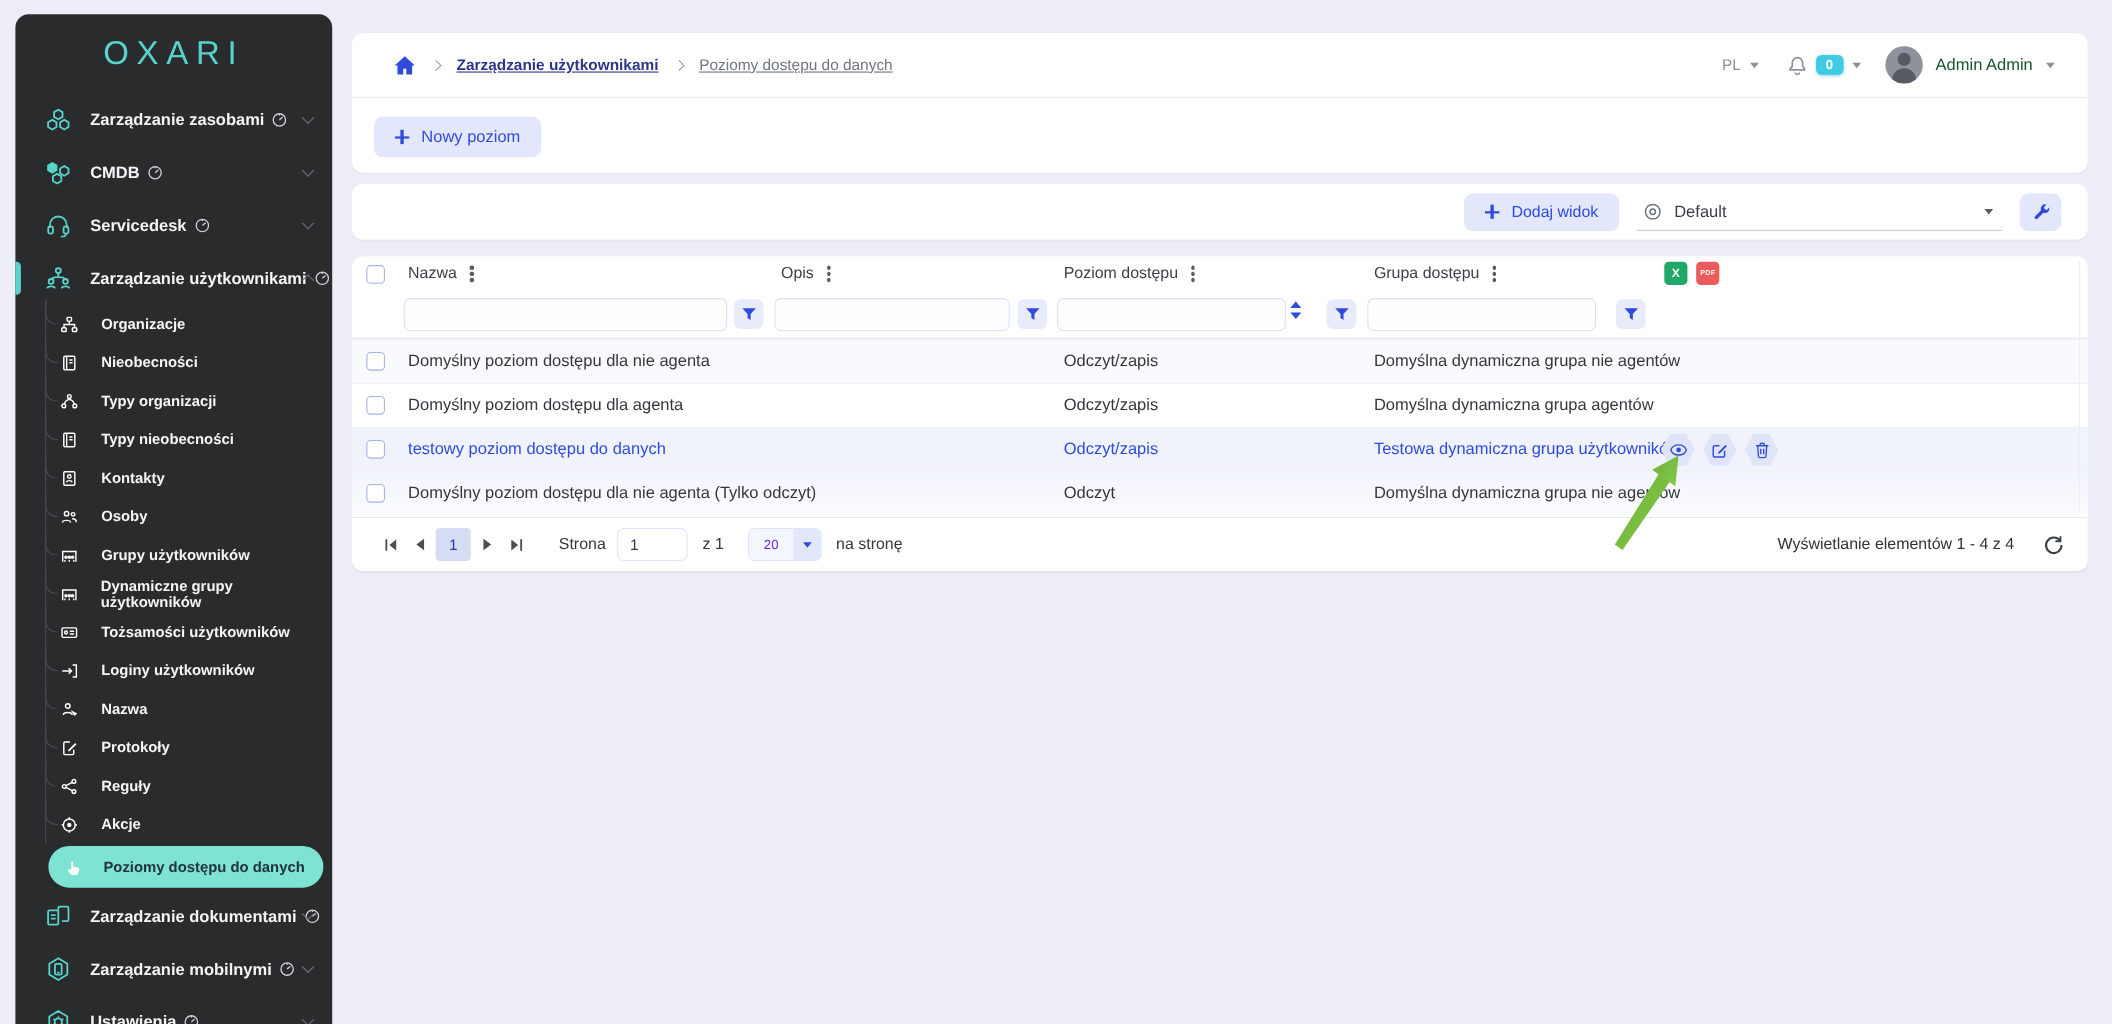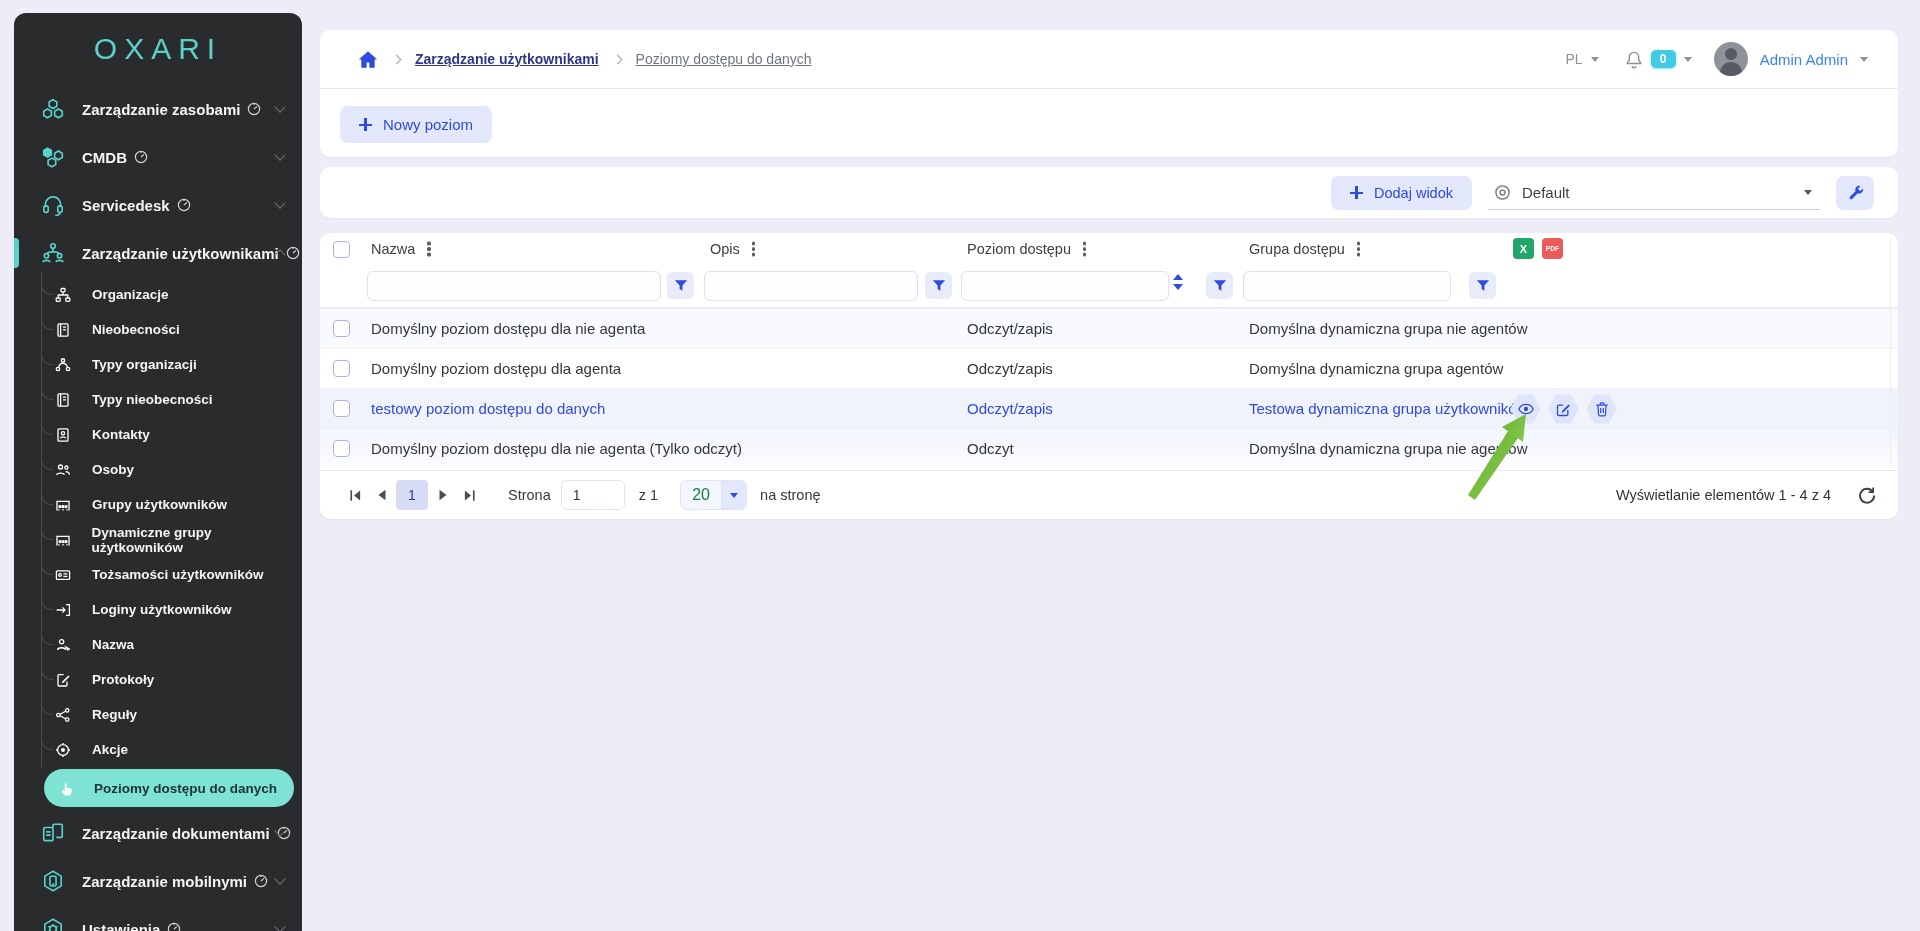--- a/index.html
+++ b/index.html
@@ -71,21 +71,21 @@
   .bellwrap { display:flex; align-items:center; margin-left:26px; gap:8px; cursor:pointer; }
   .badge { min-width:25px; height:18px; background:#41cbe2; border-radius:5px; color:#fff;
            font-size:12px; font-weight:700; display:flex; align-items:center; justify-content:center;
            box-shadow:0 1px 3px rgba(40,180,210,.5); }
   .usermenu { display:flex; align-items:center; margin-left:22px; gap:12px; cursor:pointer; }
   .avatar { width:34px; height:34px; border-radius:50%; background:#8e939b; position:relative; overflow:hidden; }
   .avatar::before { content:""; position:absolute; left:11px; top:6px; width:12px; height:12px;
                     border-radius:50%; background:#565b63; }
   .avatar::after { content:""; position:absolute; left:6px; top:20px; width:22px; height:14px;
                    border-radius:11px 11px 0 0; background:#565b63; }
-  .username { font-size:15px; color:#3b82f6; }
+  .username { font-size:15px; color:#14532d; }
   .btn-row { padding:17px 0 0 20px; }
   .btn { display:inline-flex; align-items:center; gap:11px; height:37px; padding:0 19px;
          background:#e2e7fb; border:none; border-radius:8px; color:#2f4bdb; font-size:15px;
          font-family:inherit; cursor:pointer; }
   .plus { position:relative; width:13px; height:13px; }
   .plus::before { content:""; position:absolute; left:0; top:5.5px; width:13px; height:2.2px; background:currentColor; }
   .plus::after  { content:""; position:absolute; left:5.4px; top:0; width:2.2px; height:13px; background:currentColor; }
   
   .card-toolbar { top:167px; height:51px; display:flex; align-items:center; justify-content:flex-end;
                   padding-right:24px; gap:16px; }
@@ -138,22 +138,22 @@
            display:flex; align-items:center; padding:0 22px; }
   .pgbtn { background:none; border:none; width:26px; height:30px; display:flex; align-items:center;
            justify-content:center; cursor:pointer; }
   .pgcur { width:32px; height:30px; background:#d7dcf5; border-radius:4px; color:#2b3a9e; font-size:14px;
            display:flex; align-items:center; justify-content:center; margin:0 2px; cursor:pointer; }
   .pglabel { font-size:14.5px; color:#34383e; margin:0 10px 0 26px; }
   .pginput { width:64px; height:30px; border:1px solid #dfe3f7; border-radius:6px; font-family:inherit;
              font-size:14px; padding:0 11px; color:#33373c; outline:none; }
   .zlabel { font-size:14.5px; color:#34383e; margin:0 22px 0 14px; }
   .sizesel { height:30px; border:1px solid #dfe3f7; border-radius:6px; display:flex; overflow:hidden; cursor:pointer; }
-  .sizesel .val { width:40px; display:flex; align-items:center; justify-content:center; font-size:16px;
-                  color:#15803d; background:#f4f6fd; }
+  .sizesel .val { width:40px; display:flex; align-items:center; justify-content:center; font-size:12px;
+                  color:#6d28d9; background:#f4f6fd; }
   .sizesel .car { width:25px; background:#e2e7fb; display:flex; align-items:center; justify-content:center; }
   .sizesel .caret { border-top-color:#2f4bdb; }
   .perpage { font-size:14.5px; color:#34383e; margin-left:13px; }
   .summary { margin-left:auto; font-size:14.5px; color:#2f3338; }
   .refresh { margin-left:26px; background:none; border:none; cursor:pointer; display:flex; }
   
   .anno-arrow { position:absolute; left:1462px; top:414px; z-index:6; pointer-events:none; }
 </style>
 </head>
 <body>

